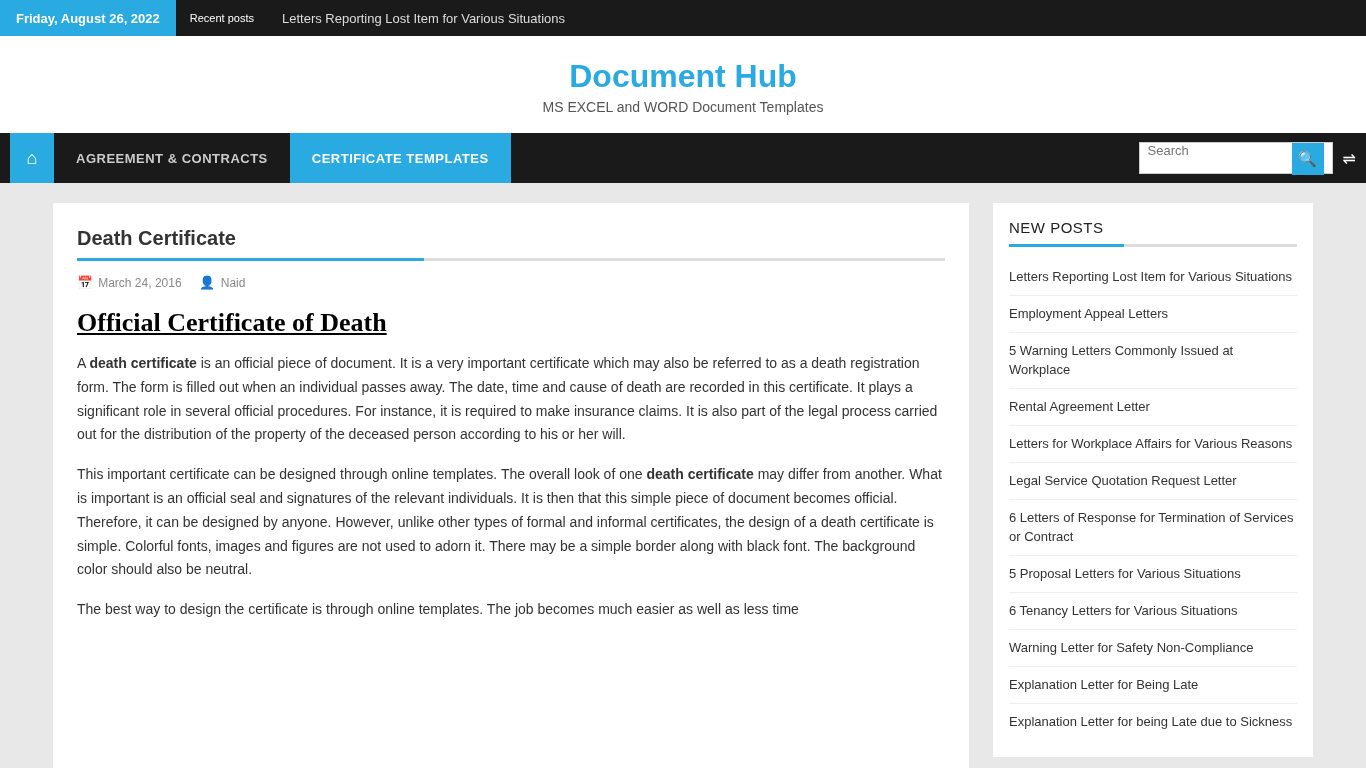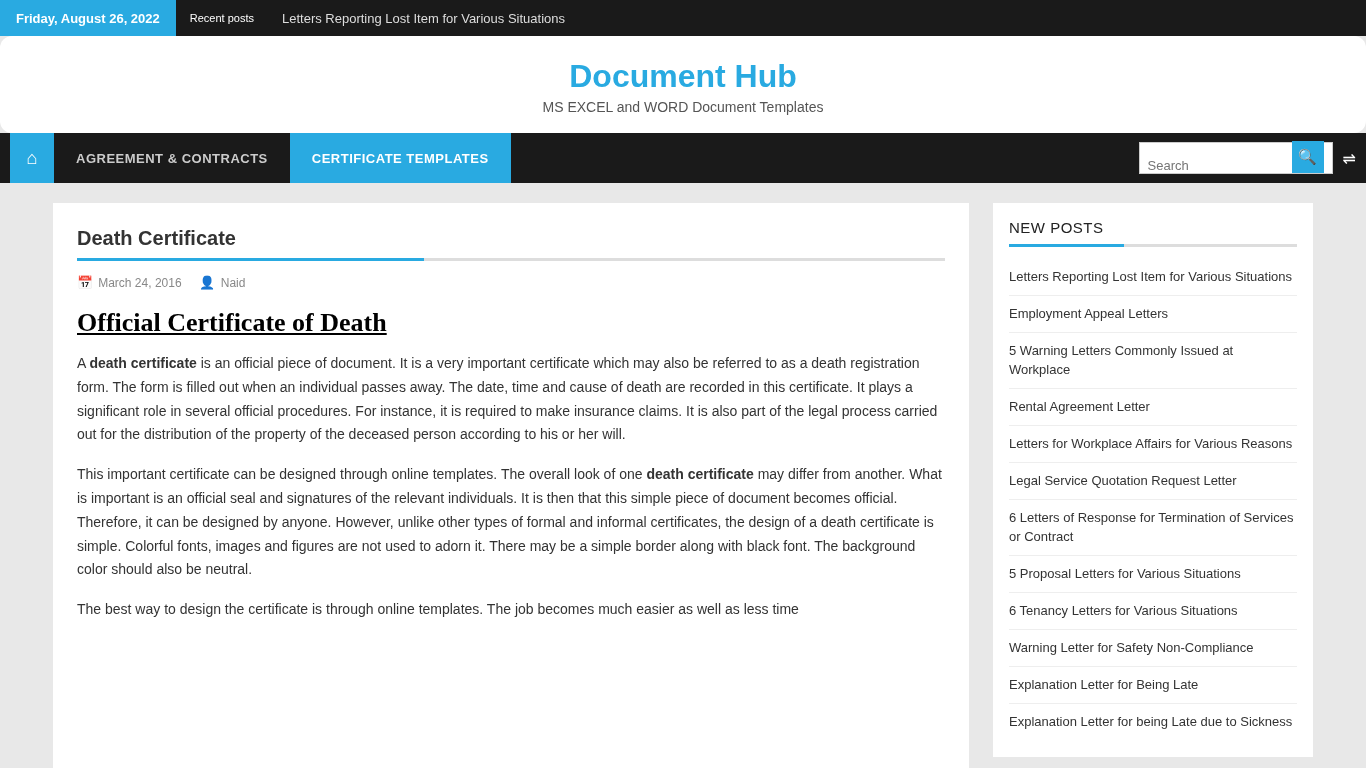--- a/index.html
+++ b/index.html
@@ -36,21 +36,20 @@
       color: #ddd;
       font-size: 13px;
       padding: 0 14px;
     }
 
     
     #site-header {
       background: #fff;
       text-align: center;
       padding: 22px 0 18px;
-      border-radius: 12px;
     }
     #site-header .site-title {
       font-size: 32px;
       color: #29aae1;
       font-weight: bold;
       margin-bottom: 4px;
     }
     #site-header .site-subtitle {
       font-size: 14px;
       color: #555;
@@ -87,21 +86,21 @@
       text-transform: uppercase;
       letter-spacing: 0.5px;
     }
     #main-nav .nav-item.active {
       background: #29aae1;
       color: #fff;
     }
     #main-nav .nav-spacer { flex: 1; }
     #main-nav .search-box {
       display: flex;
-      align-items: flex-end;
+      align-items: flex-start;
       background: #fff;
       border: 1px solid #ccc;
       height: 32px;
       padding: 0 8px;
     }
     #main-nav .search-input {
       border: none;
       outline: none;
       font-size: 13px;
       width: 140px;

